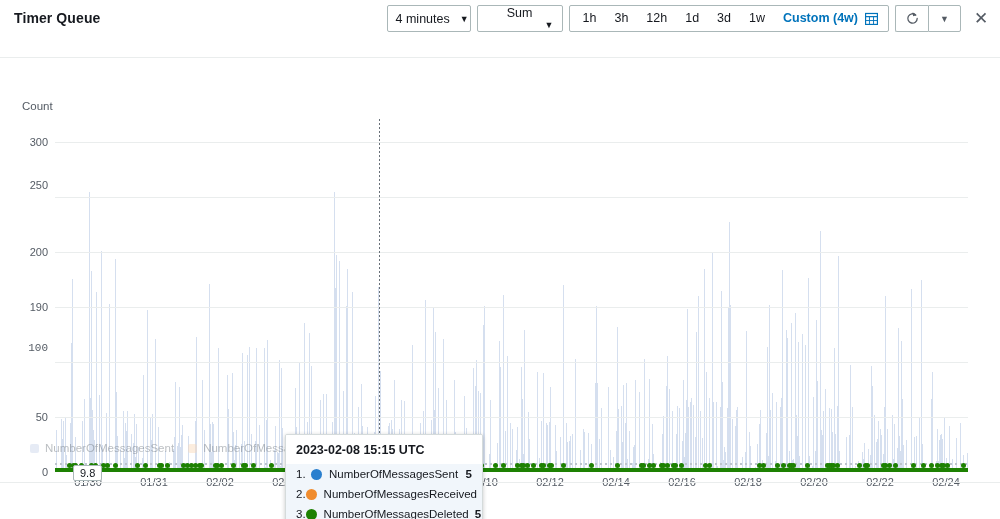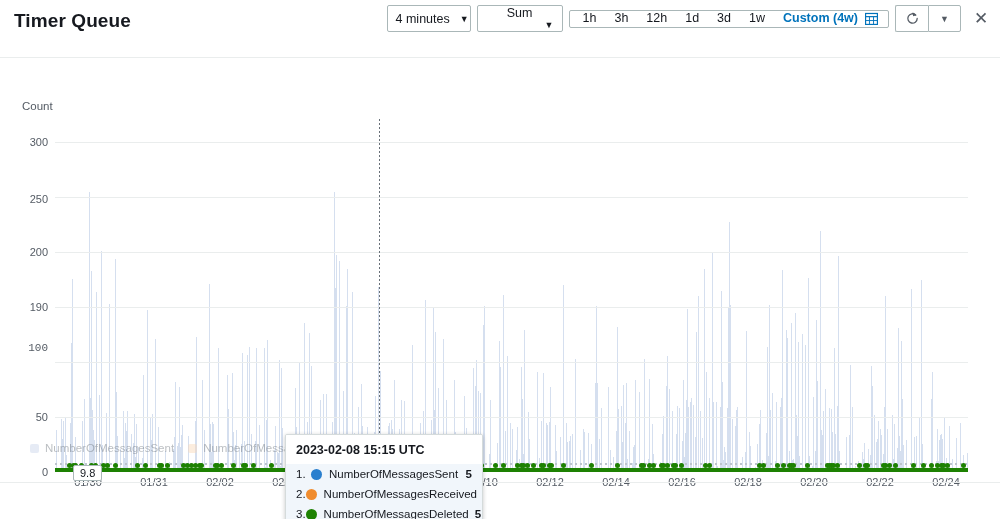--- a/index.html
+++ b/index.html
@@ -13,37 +13,37 @@
   }
   #app { position: relative; width: 1000px; height: 519px; background:#fff; }
 
   
   .header {
     position: absolute; top:0; left:0; width:1000px; height:38px;
     display:flex; align-items:center;
   }
   .header-title {
     position:absolute; left:14px; top:10px;
-    font-size:19px; font-weight:bold; color:#16191f; letter-spacing:0.1px;
+    font-size:14px; font-weight:bold; color:#16191f; letter-spacing:0.1px;
   }
   .header-controls {
     position:absolute; right:8px; top:5px;
     display:flex; align-items:center; gap:6px;
   }
   .sel {
     height:27px; border:1px solid #aab7b8; border-radius:2px; background:#fff;
     display:flex; align-items:center; padding:0 8px; font-size:12.5px; color:#16191f;
     cursor:pointer; white-space:nowrap;
   }
   .sel .caret { margin-left:auto; padding-left:10px; font-size:9px; color:#16191f; }
   .sel-period { width:84px; }
   .sel-stat { width:86px;flex-direction:column; }
 
   .range-group {
-    height:18px; border:1px solid #aab7b8; border-radius:2px; background:#fff;
+    height:27px; border:1px solid #aab7b8; border-radius:2px; background:#fff;
     display:flex; align-items:center; padding:0 4px; font-size:12.5px;
   }
   .range-item {
     padding:0 9px; line-height:25px; color:#16191f; cursor:pointer; font-size:12.5px;
   }
   .range-item.custom { color:#0073bb; font-weight:bold; padding-right:5px; }
   .cal-icon { color:#0073bb; cursor:pointer; padding:0 6px 0 2px; display:flex; align-items:center; }
 
   .btn-group { display:flex; height:27px; }
   .icon-btn {
@@ -641,21 +641,21 @@
     <div class="ytick" style="top: 352px;">0</div>
         <div class="gridline" style="top: 297px;"></div>
         <div class="ytick" style="top: 297px;">50</div>
         <div class="gridline" style="top: 242px;"></div>
         <div class="ytick" style="top: 228px; font-family: Liberation Mono, monospace;">100</div>
         <div class="gridline" style="top: 187px;"></div>
         <div class="ytick" style="top: 187px;">190</div>
         <div class="gridline" style="top: 132px;"></div>
         <div class="ytick" style="top: 132px;">200</div>
         <div class="gridline" style="top: 77px;"></div>
-        <div class="ytick" style="top: 79px;">250</div>
+        <div class="ytick" style="top: 65px;">250</div>
         <div class="gridline" style="top: 22px;"></div>
         <div class="ytick" style="top: 22px;">300</div>
         <div class="xtick" style="left: 33px;">01/30</div>
         <div class="xtick" style="left: 99px;">01/31</div>
         <div class="xtick" style="left: 165px;">02/02</div>
         <div class="xtick" style="left: 231px;">02/04</div>
         <div class="xtick" style="left: 297px;">02/06</div>
         <div class="xtick" style="left: 363px;">02/08</div>
         <div class="xtick" style="left: 429px;">02/10</div>
         <div class="xtick" style="left: 495px;">02/12</div>

